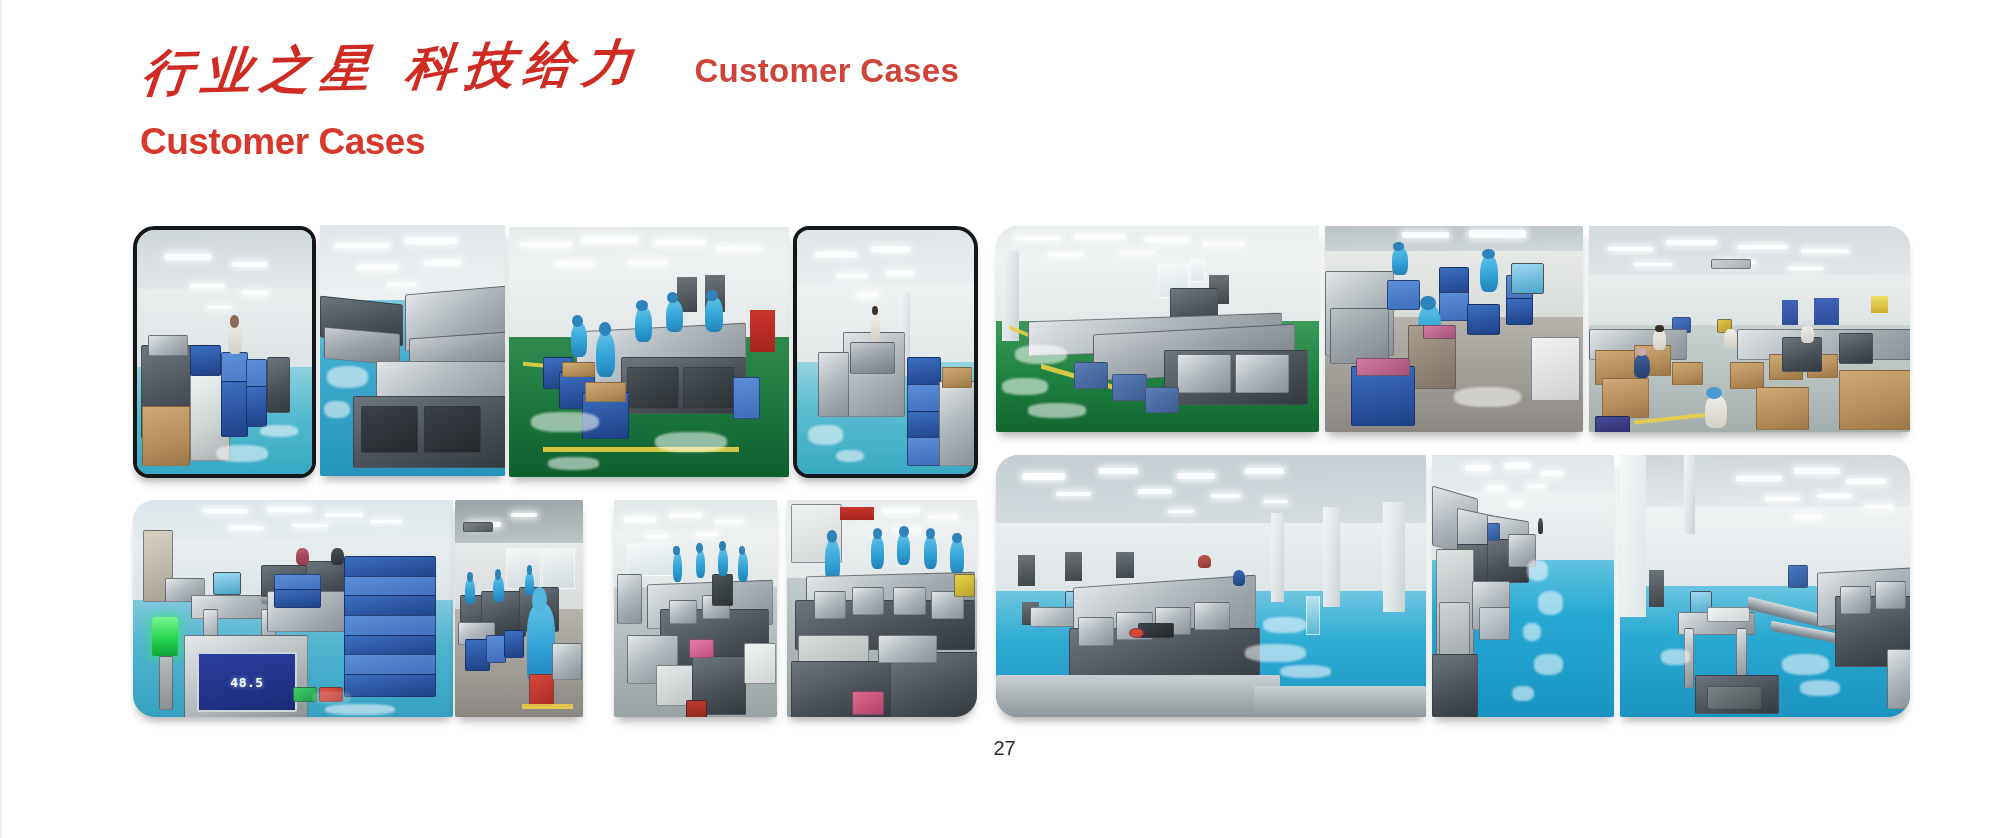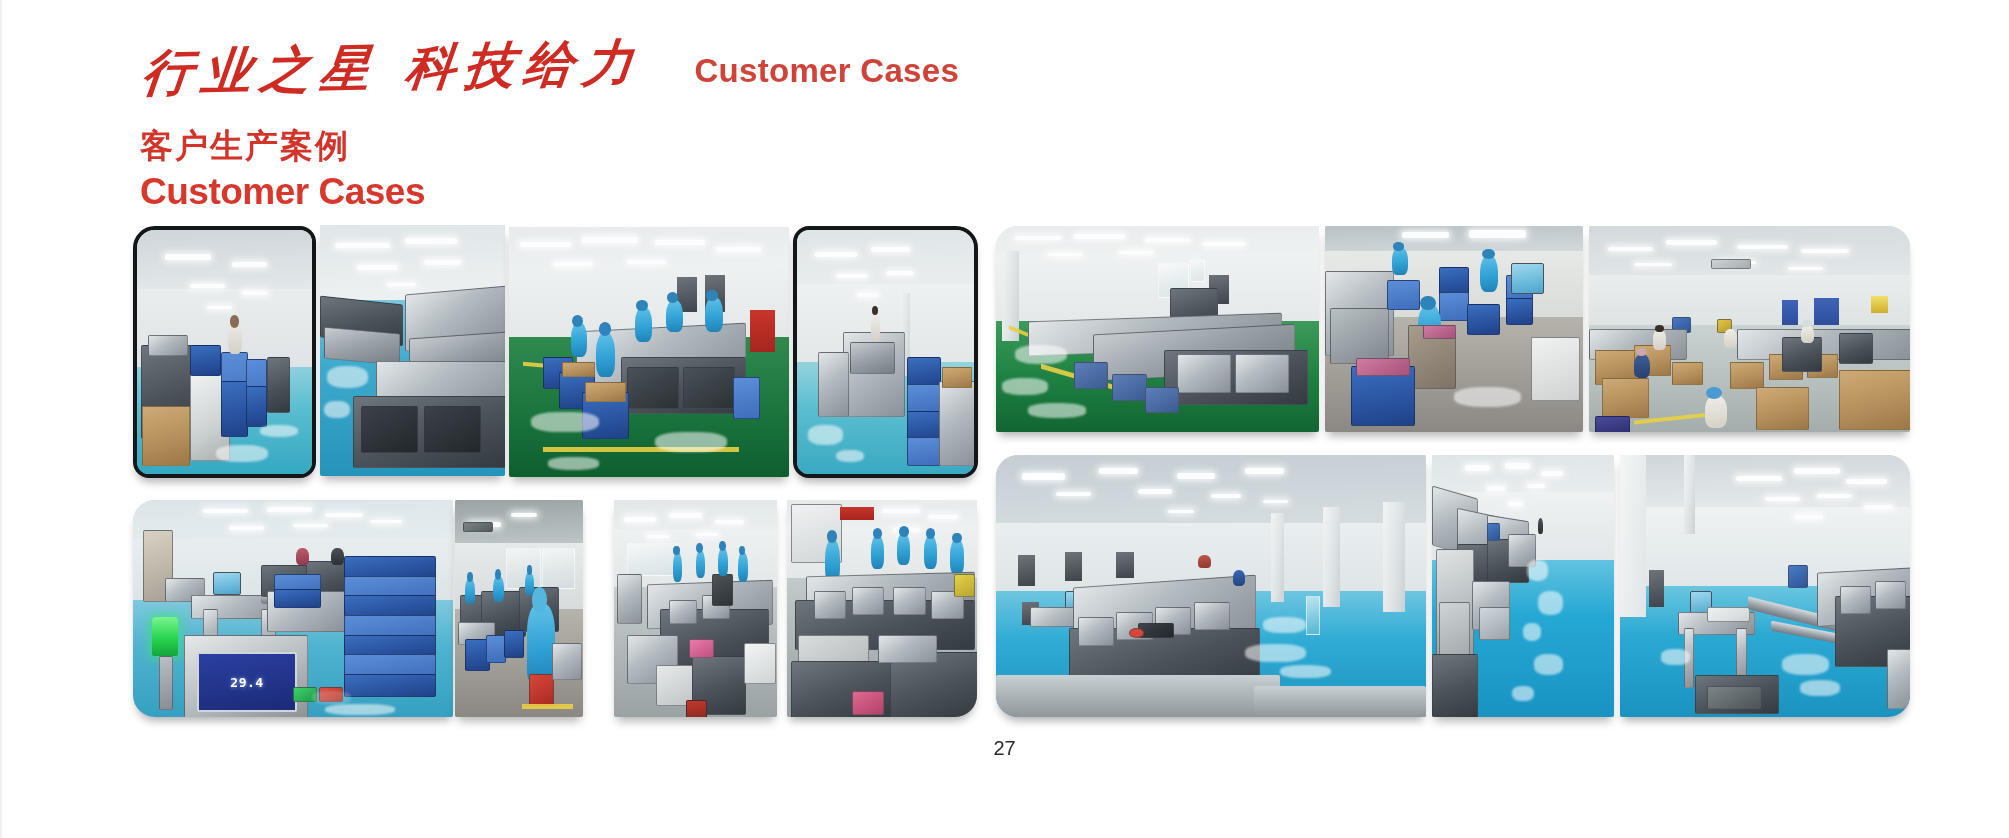--- a/index.html
+++ b/index.html
@@ -233,21 +233,20 @@
 <body>
 
 <div class="slide">
   <div class="slide-left-rule"></div>
 
   <div class="header">
     <div class="calligraphy-row">
       <div class="calligraphy">行业之星 科技给力</div>
       <div class="heading-en-light">Customer Cases</div>
     </div>
-    <div class="heading-cn">客户生产案例</div>
     <div class="heading-en-bold">Customer Cases</div>
   </div>
 
   <div class="collage">
 
     <div class="photo framed round-tl" style="left:133px; top:226px; width:183px; height:252px;">
       <div class="scene">
         <div class="ceiling" style="height:46%;"></div>
         <div class="wall" style="top:24%; height:36%; background:linear-gradient(180deg,#e9edee,#dde2e4);"></div>
         <div class="floor blue" style="height:44%; background:linear-gradient(180deg,#8ed0dd 0%,#59bdd0 40%,#35a8c2 100%);"></div>
@@ -501,21 +500,21 @@
         <div class="crate light" style="left:66%; top:71%; width:28%; height:10%;"></div>
         <div class="crate" style="left:66%; top:80%; width:28%; height:10%;"></div>
         <div class="crate light" style="left:44%; top:34%; width:14%; height:8%;"></div>
         <div class="crate" style="left:44%; top:41%; width:14%; height:8%;"></div>
         <div class="worker" style="left:51%; top:22%; width:4%; height:8%; background:linear-gradient(175deg,#c05b6e,#8e3a4c);"></div>
         <div class="worker" style="left:62%; top:22%; width:4%; height:8%; background:linear-gradient(175deg,#4a5258,#2b3135);"></div>
         <div class="greenlight" style="left:6%; top:54%; width:8%; height:18%; border-radius:4px 4px 2px 2px;"></div>
         <div class="machine steel" style="left:8%; top:72%; width:4%; height:24%; background:linear-gradient(160deg,#b9bfc2,#878d90);"></div>
         <div class="machine steel" style="left:16%; top:62%; width:38%; height:38%; background:linear-gradient(155deg,#e6e9ea,#b4babd 55%,#8c9295);"></div>
         <div class="hmi" style="left:20%; top:70%; width:30%; height:26%;">
-          <span class="hmi-readout" style="font-size:13px;">29.4</span>
+          <span class="hmi-readout" style="font-size:13px;">48.5</span>
         </div>
         <div class="machine" style="left:50%; top:86%; width:7%; height:6%; background:linear-gradient(150deg,#3fd06a,#1f9b45);"></div>
         <div class="machine" style="left:58%; top:86%; width:7%; height:6%; background:linear-gradient(150deg,#e05044,#ab2f26);"></div>
         <div class="sheen" style="left:56%; top:88%; width:12%; height:6%; opacity:0.35;"></div>
         <div class="sheen" style="left:60%; top:94%; width:22%; height:5%;"></div>
       </div>
     </div>
 
     <div class="photo plain" style="left:455px; top:500px; width:128px; height:217px;">
       <div class="scene">

